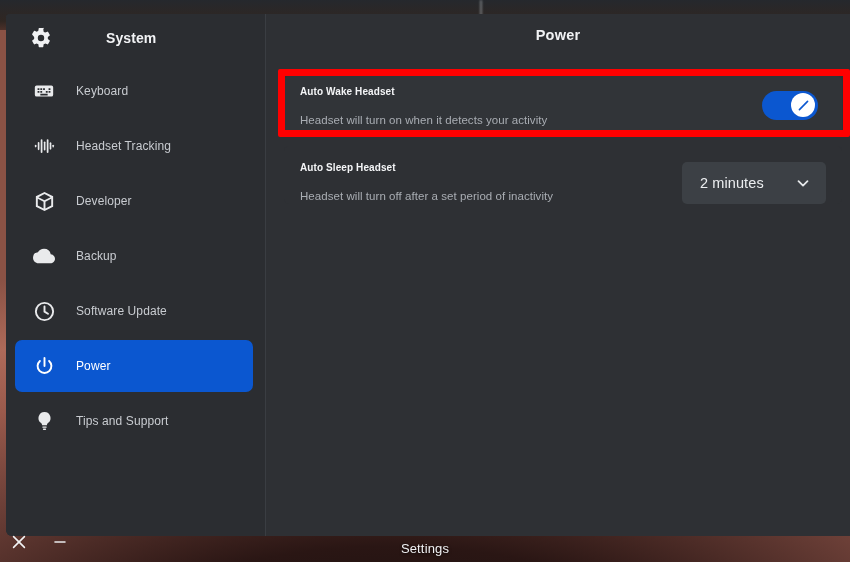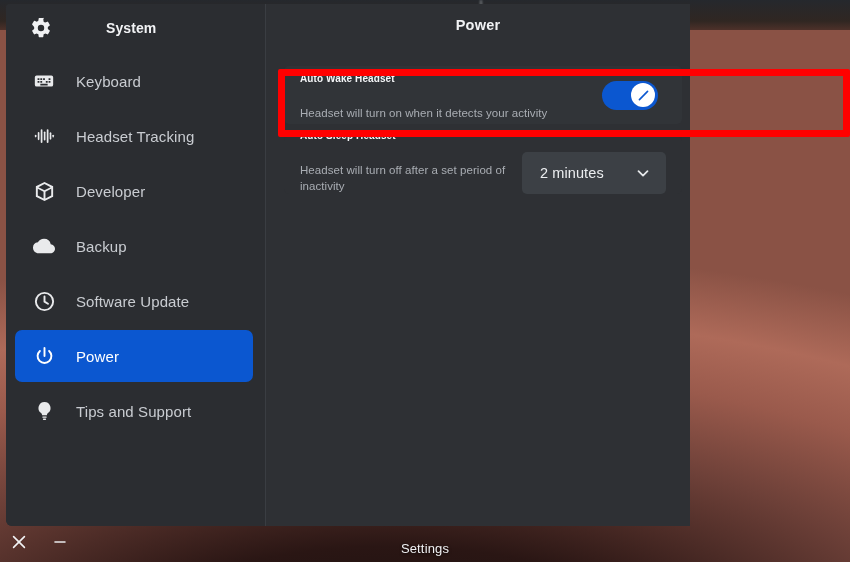--- a/index.html
+++ b/index.html
@@ -44,22 +44,22 @@
     left: 480px; top: 0;
     width: 2px; height: 24px;
     background: rgba(200,205,210,.45);
     filter: blur(1px);
   }
 
   
   #window {
     position: absolute;
     left: 6px;
-    top: 4px;
-    width: 684px;
+    top: 14px;
+    width: 844px;
     height: 522px;
     background: #2e3034;
     border-radius: 4px 0 0 6px;
     overflow: hidden;
     display: flex;
   }
 
   
   #sidebar {
     width: 260px;
@@ -109,21 +109,21 @@
     height: 28px;
     flex: 0 0 28px;
     display: flex;
     align-items: center;
     justify-content: center;
     color: #e9eaec;
   }
   .side-item .si-label {
     margin-left: 18px;
     color: #c9ccd1;
-    font-size: 15px;
+    font-size: 12px;
     letter-spacing: .1px;
     white-space: nowrap;
   }
   .side-item.selected {
     background: #0b57d0;
   }
   .side-item.selected .si-label { color: #ffffff; }
   .side-item.selected .si-icon  { color: #ffffff; }
 
   
@@ -172,21 +172,21 @@
     font-size: 10px;
     font-weight: bold;
     letter-spacing: .1px;
     line-height: 18px;
   }
   .row-sub {
     color: #a9adb3;
     font-size: 11.5px;
     letter-spacing: .05px;
     line-height: 16px;
-    margin-top: 17px;
+    margin-top: 11px;
   }
 
   
   .toggle {
     width: 56px;
     height: 29px;
     border-radius: 15px;
     background: #0b57d0;
     position: relative;
     flex: 0 0 56px;

